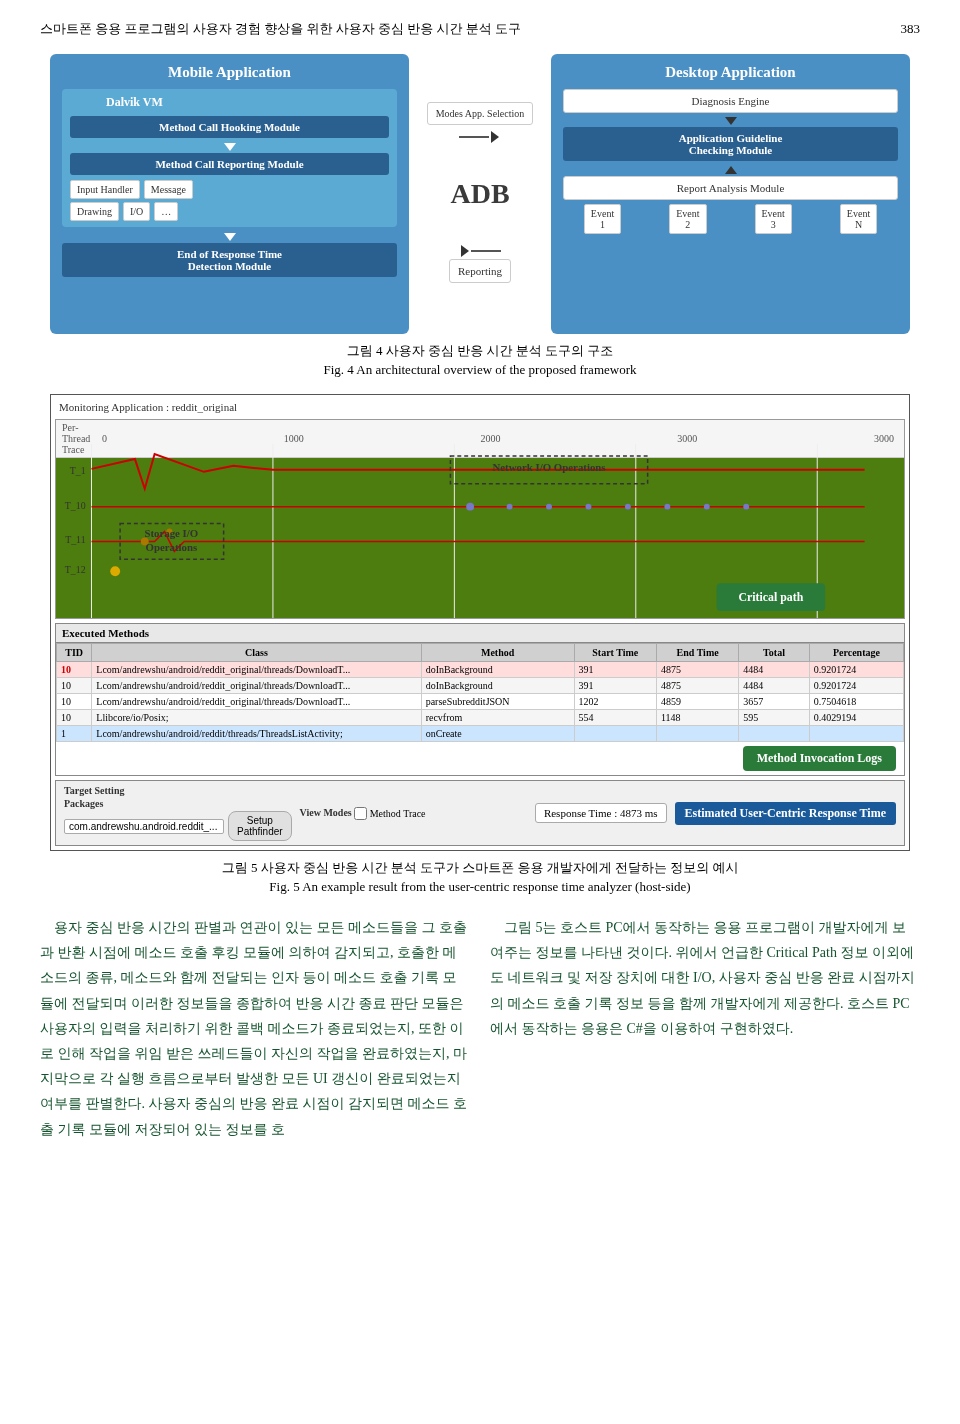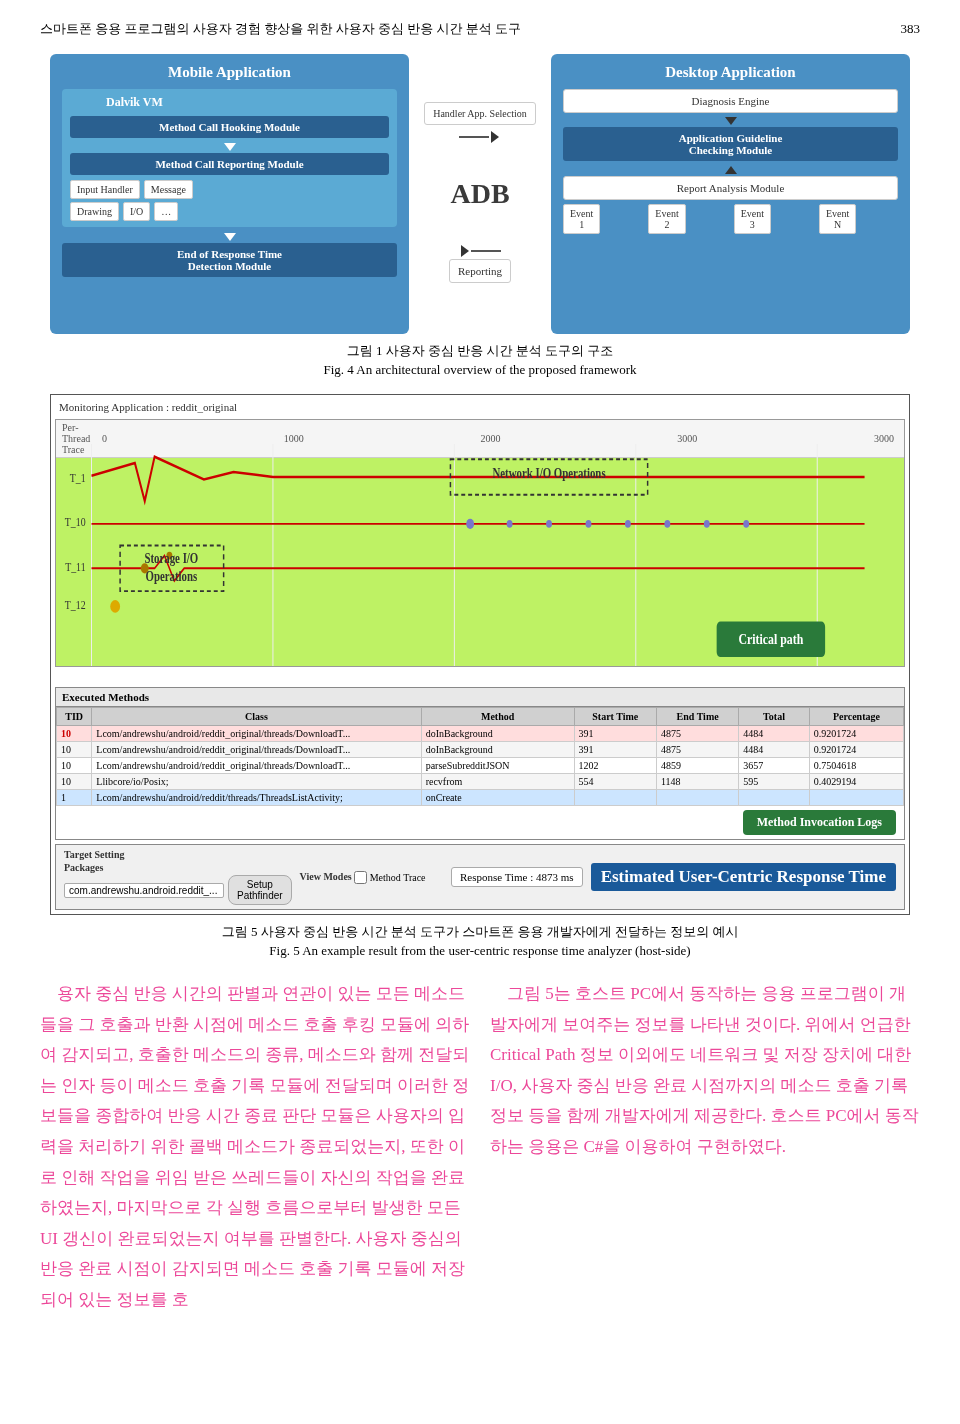--- a/index.html
+++ b/index.html
@@ -58,23 +58,23 @@
       font-size: 11px;
       color: #333;
       margin-bottom: 4px;
       padding: 2px 4px;
     }
 
     
     .trace-area {
       border: 1px solid #999;
       position: relative;
-      height: 248px;
-      background: #bef264;
-      margin-bottom: 20px;
+      height: 200px;
+      background: #4d7c0f;
+      margin-bottom: 4px;
       overflow: hidden;
     }
     .trace-header {
       display: flex;
       align-items: center;
       padding: 2px 6px;
       font-size: 10px;
       border-bottom: 1px solid #ccc;
       background: #f5f5f5;
     }
@@ -180,37 +180,37 @@
       border: 1px solid #aaa;
       border-radius: 3px;
       padding: 3px 8px;
       font-size: 11px;
       margin-left: auto;
     }
     .estimated-label {
       background: #1a5a9a;
       color: #fff;
       padding: 4px 10px;
-      font-size: 17px;
+      font-size: 12px;
       font-weight: bold;
       border-radius: 3px;
       flex: 0 0 auto;
     }
 
     
     .body-text {
       margin-top: 20px;
       display: flex;
       gap: 20px;
     }
     .text-col {
       flex: 1;
-      font-size: 17px;
+      font-size: 14px;
       line-height: 1.8;
-      color: #ec4899;
+      color: #14532d;
     }
     .text-col p {
       margin-bottom: 8px;
       text-indent: 1em;
     }
 
     
     .arch-diagram-wrapper {
       position: relative;
       width: 860px;
@@ -367,21 +367,21 @@
         </div>
         <div class="arrow-down-white"></div>
         <div class="dark-blue-box">
           <span>End of Response Time<br>Detection Module</span>
         </div>
       </div>
 
       <div class="arch-middle">
 
         <div style="display:flex;flex-direction:column;align-items:center;gap:2px;margin-top:20px;">
-          <div class="white-bordered-box" style="white-space:nowrap;font-size:10px;">Handler App. Selection</div>
+          <div class="white-bordered-box" style="white-space:nowrap;font-size:10px;">Modes App. Selection</div>
           <div style="display:flex;align-items:center;gap:0;">
             <div style="height:2px;width:30px;background:#555;"></div>
             <div class="arrow-right"></div>
           </div>
         </div>
 
         <div style="display:flex;flex-direction:column;align-items:center;gap:0;">
           <div class="adb-label">ADB</div>
         </div>
 
@@ -396,36 +396,36 @@
 
       <div class="arch-desktop">
         <div class="section-title-white">Desktop Application</div>
         <div class="white-bordered-box">Diagnosis Engine</div>
         <div class="arrow-down"></div>
         <div class="dark-blue-box">
           <span>Application Guideline<br>Checking Module</span>
         </div>
         <div class="arrow-up"></div>
         <div class="white-bordered-box">Report Analysis Module</div>
-        <div class="flex-row" style="justify-content:flex-start;margin-top:4px;gap:48px;">
+        <div class="flex-row" style="justify-content:center;margin-top:4px;gap:48px;">
           <div class="small-white-box"><span style="white-space:pre-line;">Event
 1</span></div>
           <div class="small-white-box"><span style="white-space:pre-line;">Event
 2</span></div>
           <div class="small-white-box"><span style="white-space:pre-line;">Event
 3</span></div>
           <div class="small-white-box"><span style="white-space:pre-line;">Event
 N</span></div>
         </div>
       </div>
     </div>
   </div>
 
   <div class="figure-caption">
-    <span class="korean">그림 1 사용자 중심 반응 시간 분석 도구의 구조</span>
+    <span class="korean">그림 4 사용자 중심 반응 시간 분석 도구의 구조</span>
     <span class="english">Fig. 4 An architectural overview of the proposed framework</span>
   </div>
 
   <div class="monitoring-box">
     <div class="monitoring-header">Monitoring Application : reddit_original</div>
 
     <div class="trace-area">
       <div class="trace-header">
         <span class="trace-label">Per-Thread Trace</span>
         <div class="trace-scale">

